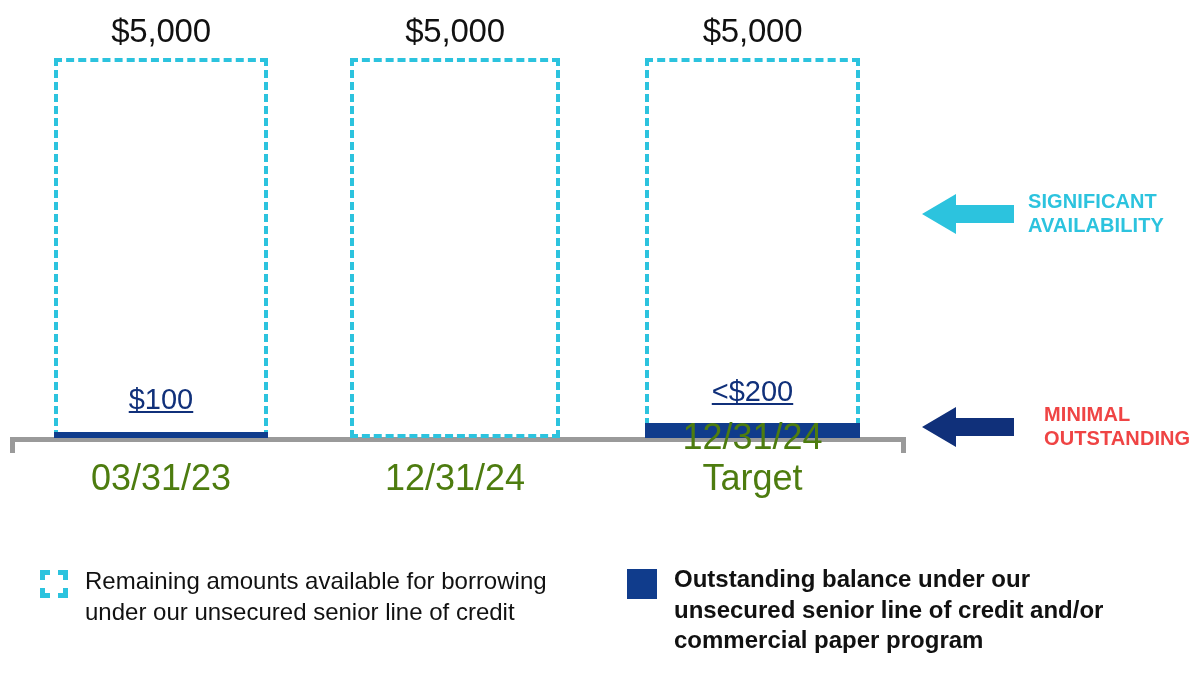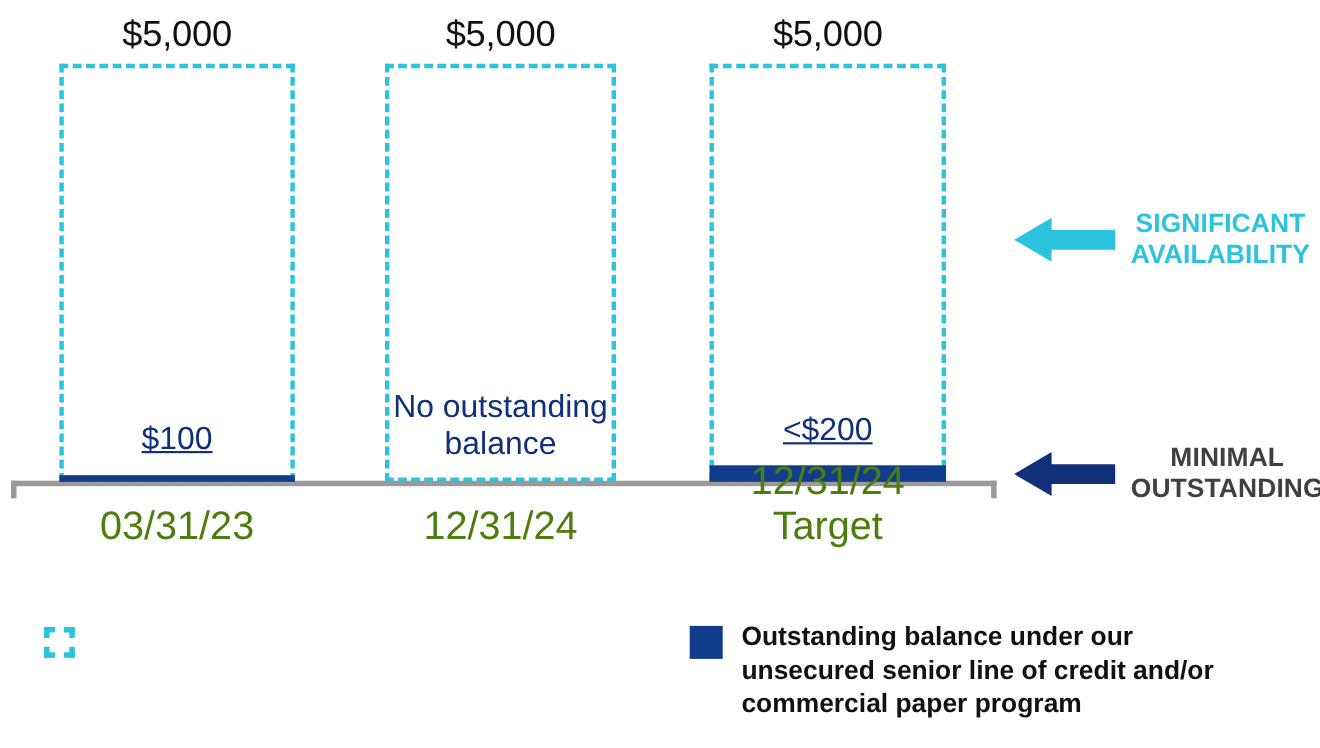--- a/index.html
+++ b/index.html
@@ -108,29 +108,28 @@
 
   
   .callout {
     position: absolute;
     display: flex;
     align-items: center;
     gap: 14px;
   }
   .callout .arrow { flex: 0 0 auto; display: block; }
   .callout .callout-text {
-    font-size: 24px;
+    font-size: 20px;
     font-weight: bold;
     line-height: 1.18;
     white-space: pre-line;
     letter-spacing: 0.1px;
-    text-align: center;
   }
   .callout.cyan .callout-text { color: #2cc3de; }
-  .callout.navy .callout-text { color: #404040; }
+  .callout.navy .callout-text { color: #ef4444; margin-left: 16px; }
 
   
   .legend-item {
     position: absolute;
     display: flex;
     align-items: flex-start;
     gap: 17px;
   }
   .legend-text {
     font-size: 24px;
@@ -169,23 +168,20 @@
       <div class="cap-value" style="top:-46px;">$5,000</div>
       <div class="bar-available" style="width:214px; height:380px;"></div>
       <div class="bar-outstanding" style="width:214px; height:6px;"></div>
       <div class="inner-value" style="bottom:22px;text-decoration:underline;">$100</div>
       <div class="cat-label" style="bottom:-60px;">03/31/23</div>
     </div>
 
     <div class="bar-group" style="left:350px; width:210px; height:380px;">
       <div class="cap-value" style="top:-46px;">$5,000</div>
       <div class="bar-available" style="width:210px; height:380px;"></div>
-      <div class="inner-value" style="bottom:17px;">No
-outstanding
-balance</div>
       <div class="cat-label" style="bottom:-60px;">12/31/24</div>
     </div>
 
     <div class="bar-group" style="left:645px; width:215px; height:380px;">
       <div class="cap-value" style="top:-46px;">$5,000</div>
       <div class="bar-available" style="width:215px; height:380px;"></div>
       <div class="bar-outstanding" style="width:215px; height:15px;"></div>
       <div class="inner-value" style="bottom:30px;text-decoration:underline;">&lt;$200</div>
       <div class="cat-label" style="bottom:-60px;">12/31/24
 Target</div>
@@ -204,20 +200,22 @@
         <polygon points="0,22 34,2 34,13 92,13 92,31 34,31 34,42" fill="#10307a"></polygon>
       </svg>
       <div class="callout-text">MINIMAL
 OUTSTANDING</div>
     </div>
 
   </div>
 
   <div class="legend-item" style="left:40px; top:566px; width:570px;">
     <span class="swatch-dashed"></span>
+    <span class="legend-text">Remaining amounts available for borrowing
+under our unsecured senior line of credit</span>
   </div>
 
   <div class="legend-item" style="left:627px; top:564px; width:540px;font-weight:bold;">
     <span class="swatch-solid"></span>
     <span class="legend-text">Outstanding balance under our
 unsecured senior line of credit and/or
 commercial paper program</span>
   </div>
 
 </div>

